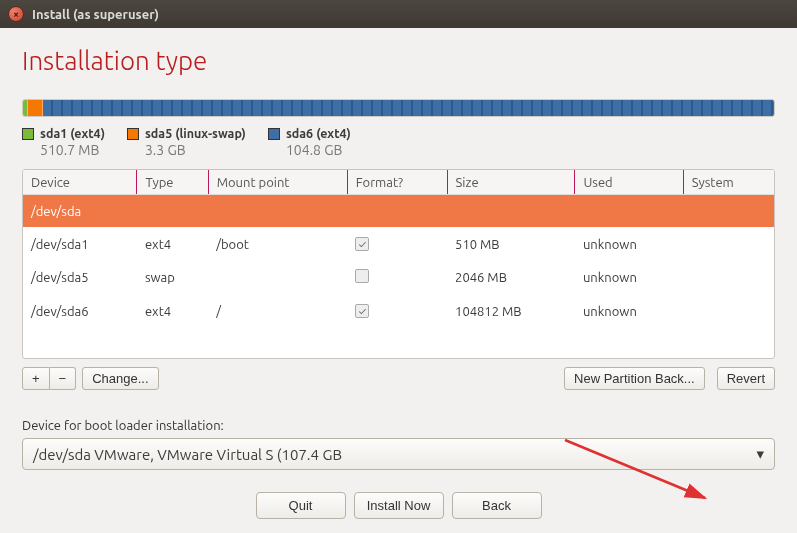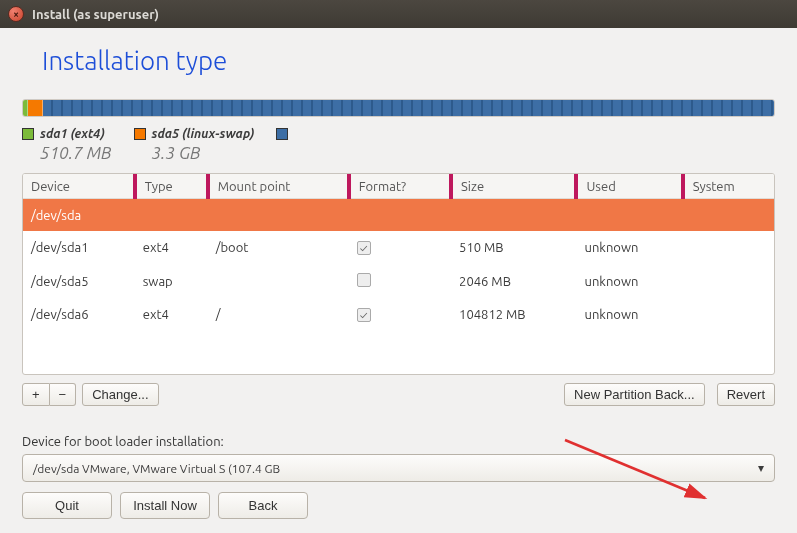--- a/index.html
+++ b/index.html
@@ -25,44 +25,44 @@
     font-weight: bold;
   }
   .close-btn {
     width: 16px; height: 16px; border-radius: 50%;
     background: radial-gradient(circle at 30% 30%, #f08070, #c9432b);
     display: flex; align-items: center; justify-content: center;
     color: #4a1a10; font-size: 10px; font-weight: bold;
     border:1px solid #5a2a20;
   }
   .content { flex:1; padding: 18px 22px 14px 22px; display:flex; flex-direction:column; background:#f2f1f0;}
-  h1 { font-size: 26px; font-weight: 300; color:#1d4ed8; margin-bottom:24px;margin-left:20px;}
+  h1 { font-size: 26px; font-weight: 300; color:#b91c1c; margin-bottom:24px;}
   .bar-wrap { margin-bottom:4px;}
   .part-bar {
     display:flex; height:18px; border:1px solid #cfcac4; border-radius:3px; overflow:hidden;
   }
   .seg { height:100%; }
   .seg.s1 { background:#7cbb3a; border-right:1px solid rgba(255,255,255,.4);}
   .seg.s2 { background:#f57900; border-right:1px solid rgba(255,255,255,.4);}
   .seg.s3 {
     background: repeating-linear-gradient(90deg,#3d6ea5 0,#3d6ea5 8px,#2d5a8c 8px,#2d5a8c 10px);
   }
-  .legend { display:flex; gap:22px; margin:5px 0 10px 0;font-style:italic; }
+  .legend { display:flex; gap:22px; margin:5px 0 10px 0; }
   .legend-item { display:flex; align-items:flex-start; gap:6px;}
   .sq { width:12px; height:12px; border:1px solid #333; margin-top:2px;}
   .sq.g{background:#7cbb3a;} .sq.o{background:#f57900;} .sq.b{background:#3d6ea5;}
   .legend-item .lbl { font-size:12.5px; line-height:1.25;}
   .legend-item .lbl b{font-weight:bold;}
-  .legend-item .sz{ color:#777; font-size:17px;}
+  .legend-item .sz{ color:#777; font-size:14px;}
   .table-container {
     flex:1; border:1px solid #c9c4bd; background:#fff; overflow:auto;
     border-radius:3px;
   }
   table { width:100%; border-collapse:collapse; font-size:13px;}
-  th { text-align:left; font-weight:normal; color:#555; padding:5px 8px; background:#f6f5f3; border-bottom:1px solid #e0dcd6; border-right:4px solid #be185d;}
+  th { text-align:left; font-weight:normal; color:#555; padding:5px 8px; background:#f6f5f3; border-bottom:1px solid #e0dcd6; border-right:1px solid #be185d;}
   th:last-child{border-right:none;}
   td { padding:9px 8px;}
   tr.sel td { background:#f07746; color:#fff;}
   .chk { display:inline-block; width:14px; height:14px; border:1px solid #aaa; border-radius:2px; background:#eee; text-align:center; line-height:12px; font-size:11px; color:#666;}
   .chk.on::after{content:"✓";}
   .toolbar { display:flex; align-items:center; margin-top:8px; gap:0;}
   .btn {
     background:linear-gradient(#fdfcfb,#eeece7);
     border:1px solid #b8b2a8; border-radius:4px;
     padding:5px 12px; font-size:13px; color:#333;
@@ -70,25 +70,25 @@
   }
   .btn.sm { padding:3px 9px; border-radius:3px;}
   .btn-group { display:flex;}
   .btn-group .btn.sm:first-child{border-top-right-radius:0;border-bottom-right-radius:0;}
   .btn-group .btn.sm:last-child{border-top-left-radius:0;border-bottom-left-radius:0;border-left:none;}
   .spacer{flex:1;}
   .bl-label { margin-top:28px; font-size:13px; color:#333;}
   .dropdown {
     margin-top:6px; border:1px solid #b8b2a8; border-radius:4px;
     background:linear-gradient(#fdfcfb,#eeece7);
-    padding:6px 10px; display:flex; align-items:flex-end; font-size:12px;
+    padding:6px 10px; display:flex; align-items:flex-end; font-size:15px;
     cursor:pointer;
   }
   .dropdown .dd-text{flex:1;}
-  .footer { display:flex; justify-content:flex-start; gap:8px; margin-top:10px;}
+  .footer { display:flex; justify-content:center; gap:8px; margin-top:22px;}
   .footer .btn{ min-width:90px; text-align:center;}
   .window{position:relative;}
   svg.annot{position:absolute; left:0; top:0; width:797px; height:533px; pointer-events:none;}
 </style>
 </head>
 <body>
 <div class="window">
 
   <div class="titlebar">
     <span class="close-btn">×</span>
@@ -109,20 +109,21 @@
         <div class="legend-item">
           <span class="sq g"></span>
           <span class="lbl"><b>sda1 (ext4)</b><br><span class="sz">510.7 MB</span></span>
         </div>
         <div class="legend-item">
           <span class="sq o"></span>
           <span class="lbl"><b>sda5 (linux-swap)</b><br><span class="sz">3.3 GB</span></span>
         </div>
         <div class="legend-item">
           <span class="sq b"></span>
+          <span class="lbl"><b>sda6 (ext4)</b><br><span class="sz">104.8 GB</span></span>
         </div>
       </div>
 
     <div class="table-container">
       <table id="ptable">
           <thead>
             <tr>
               <th>Device</th>
               <th>Type</th>
               <th>Mount point</th>

